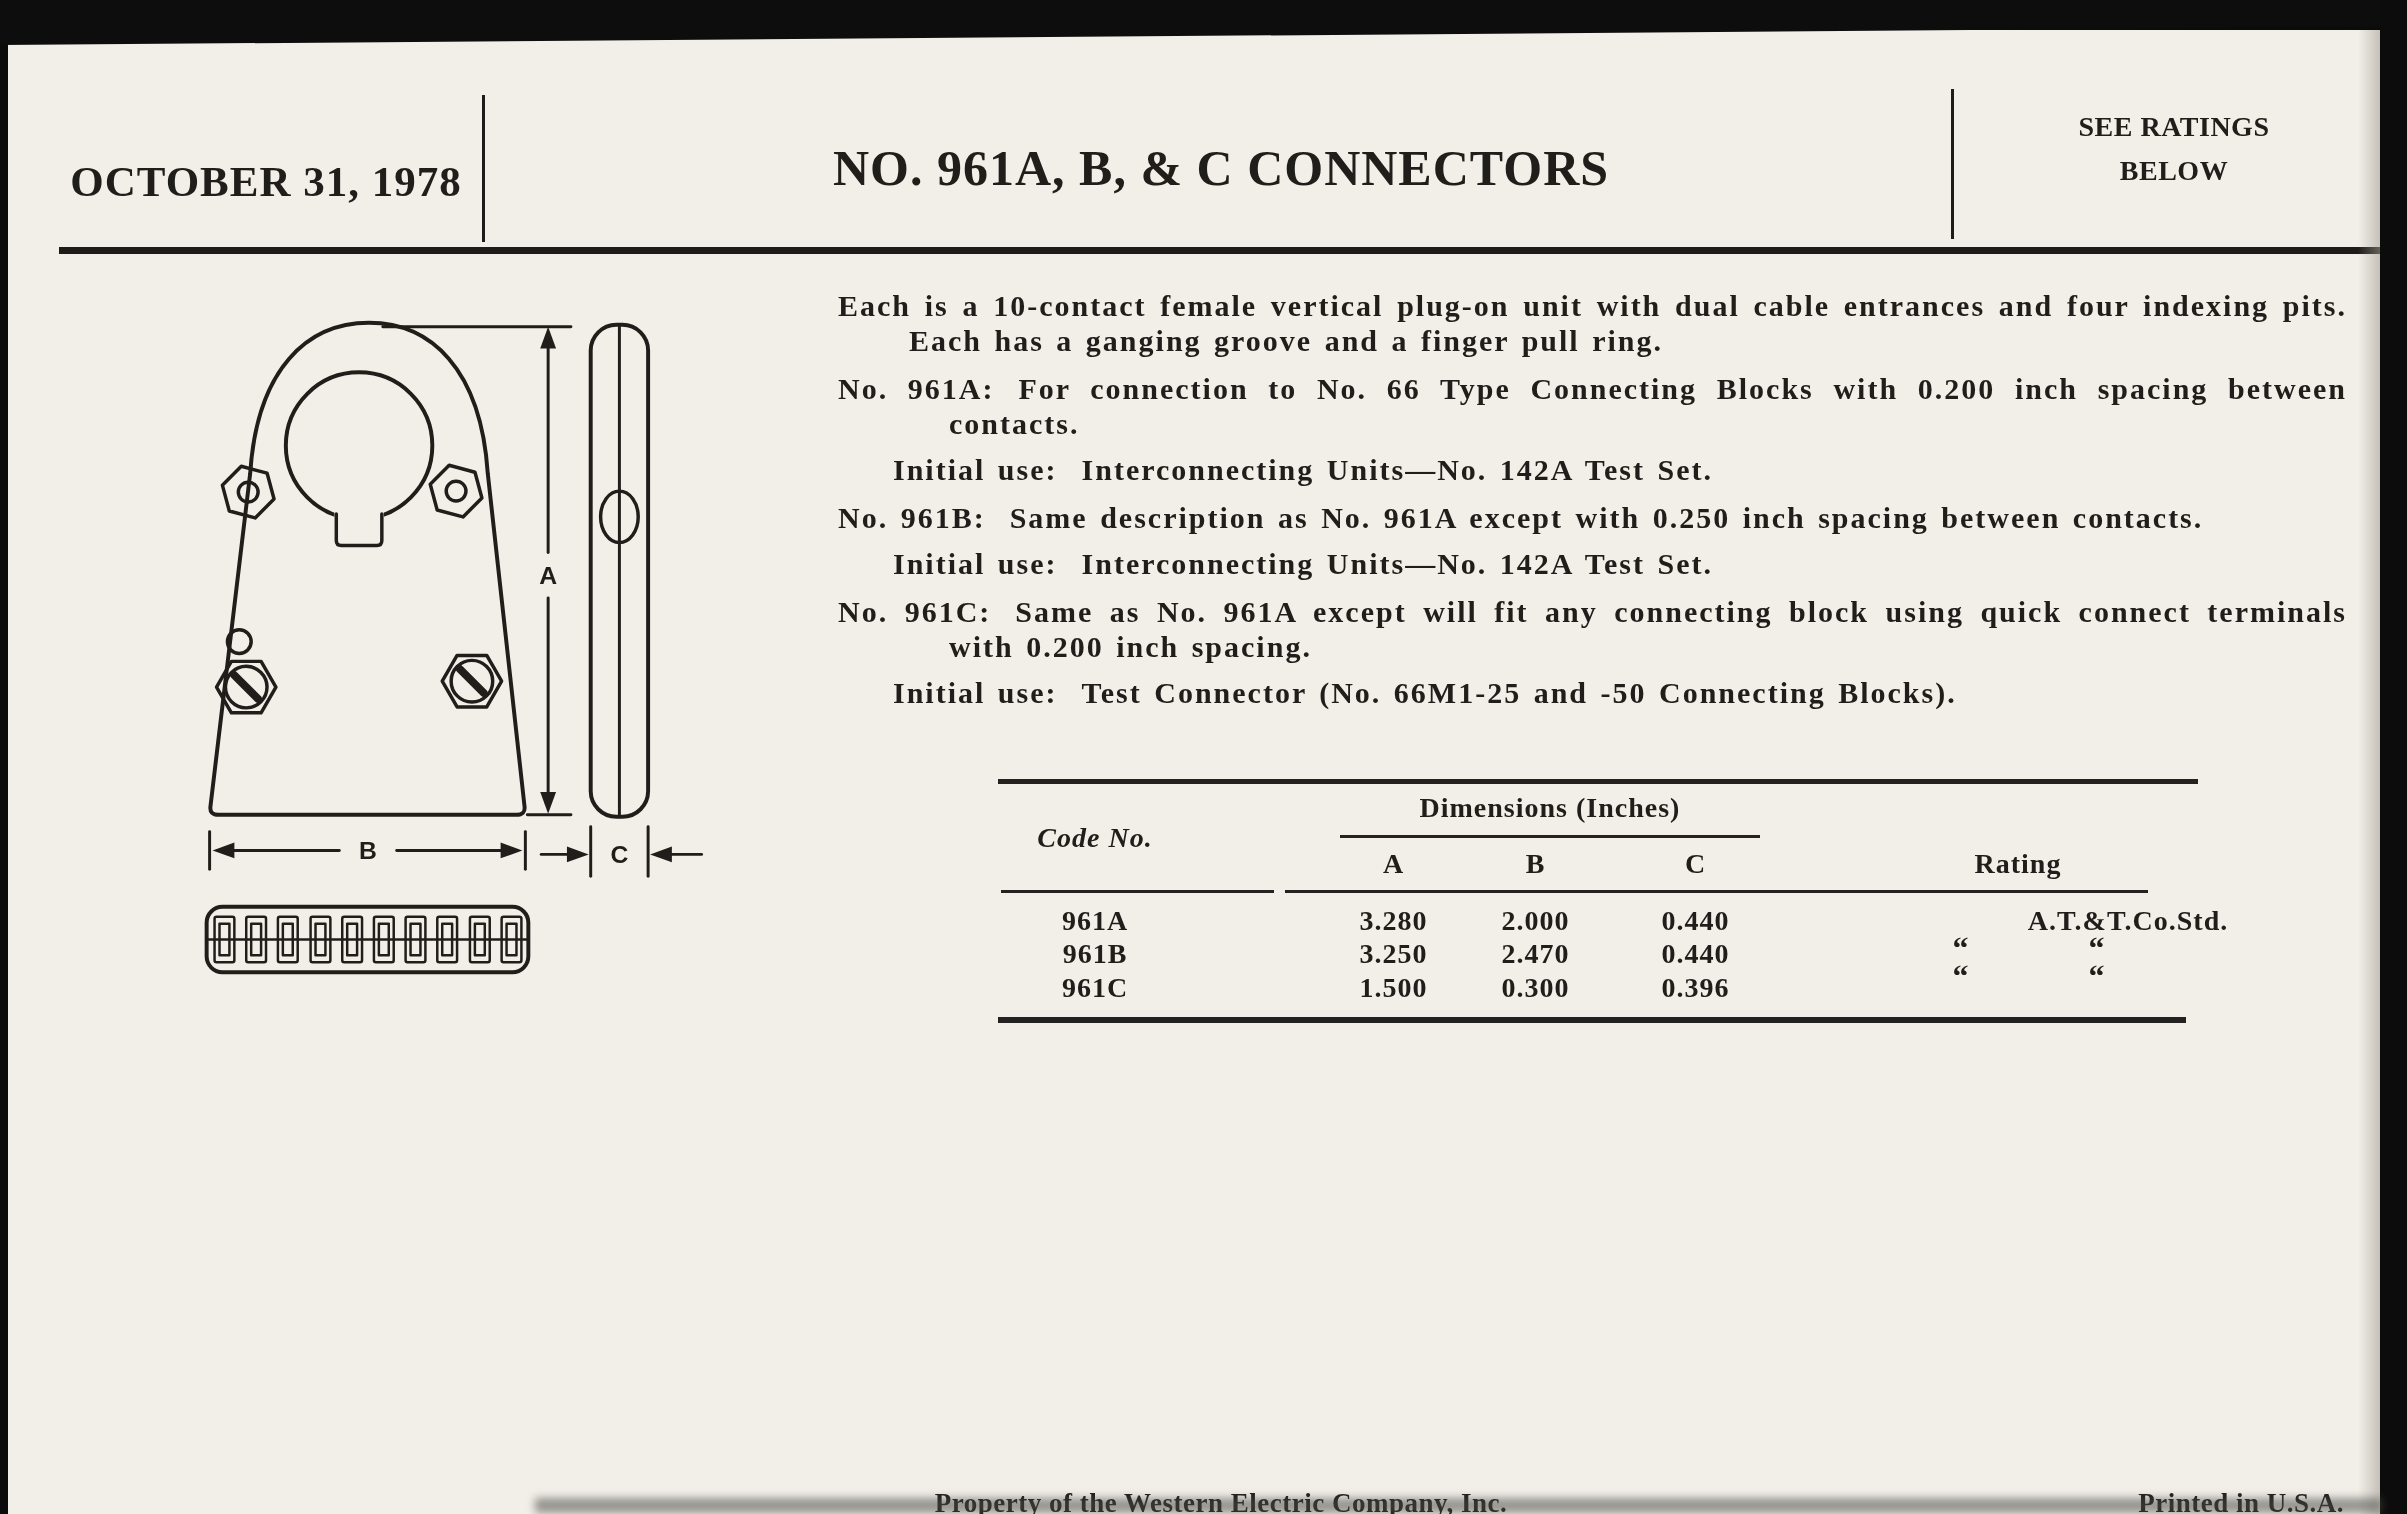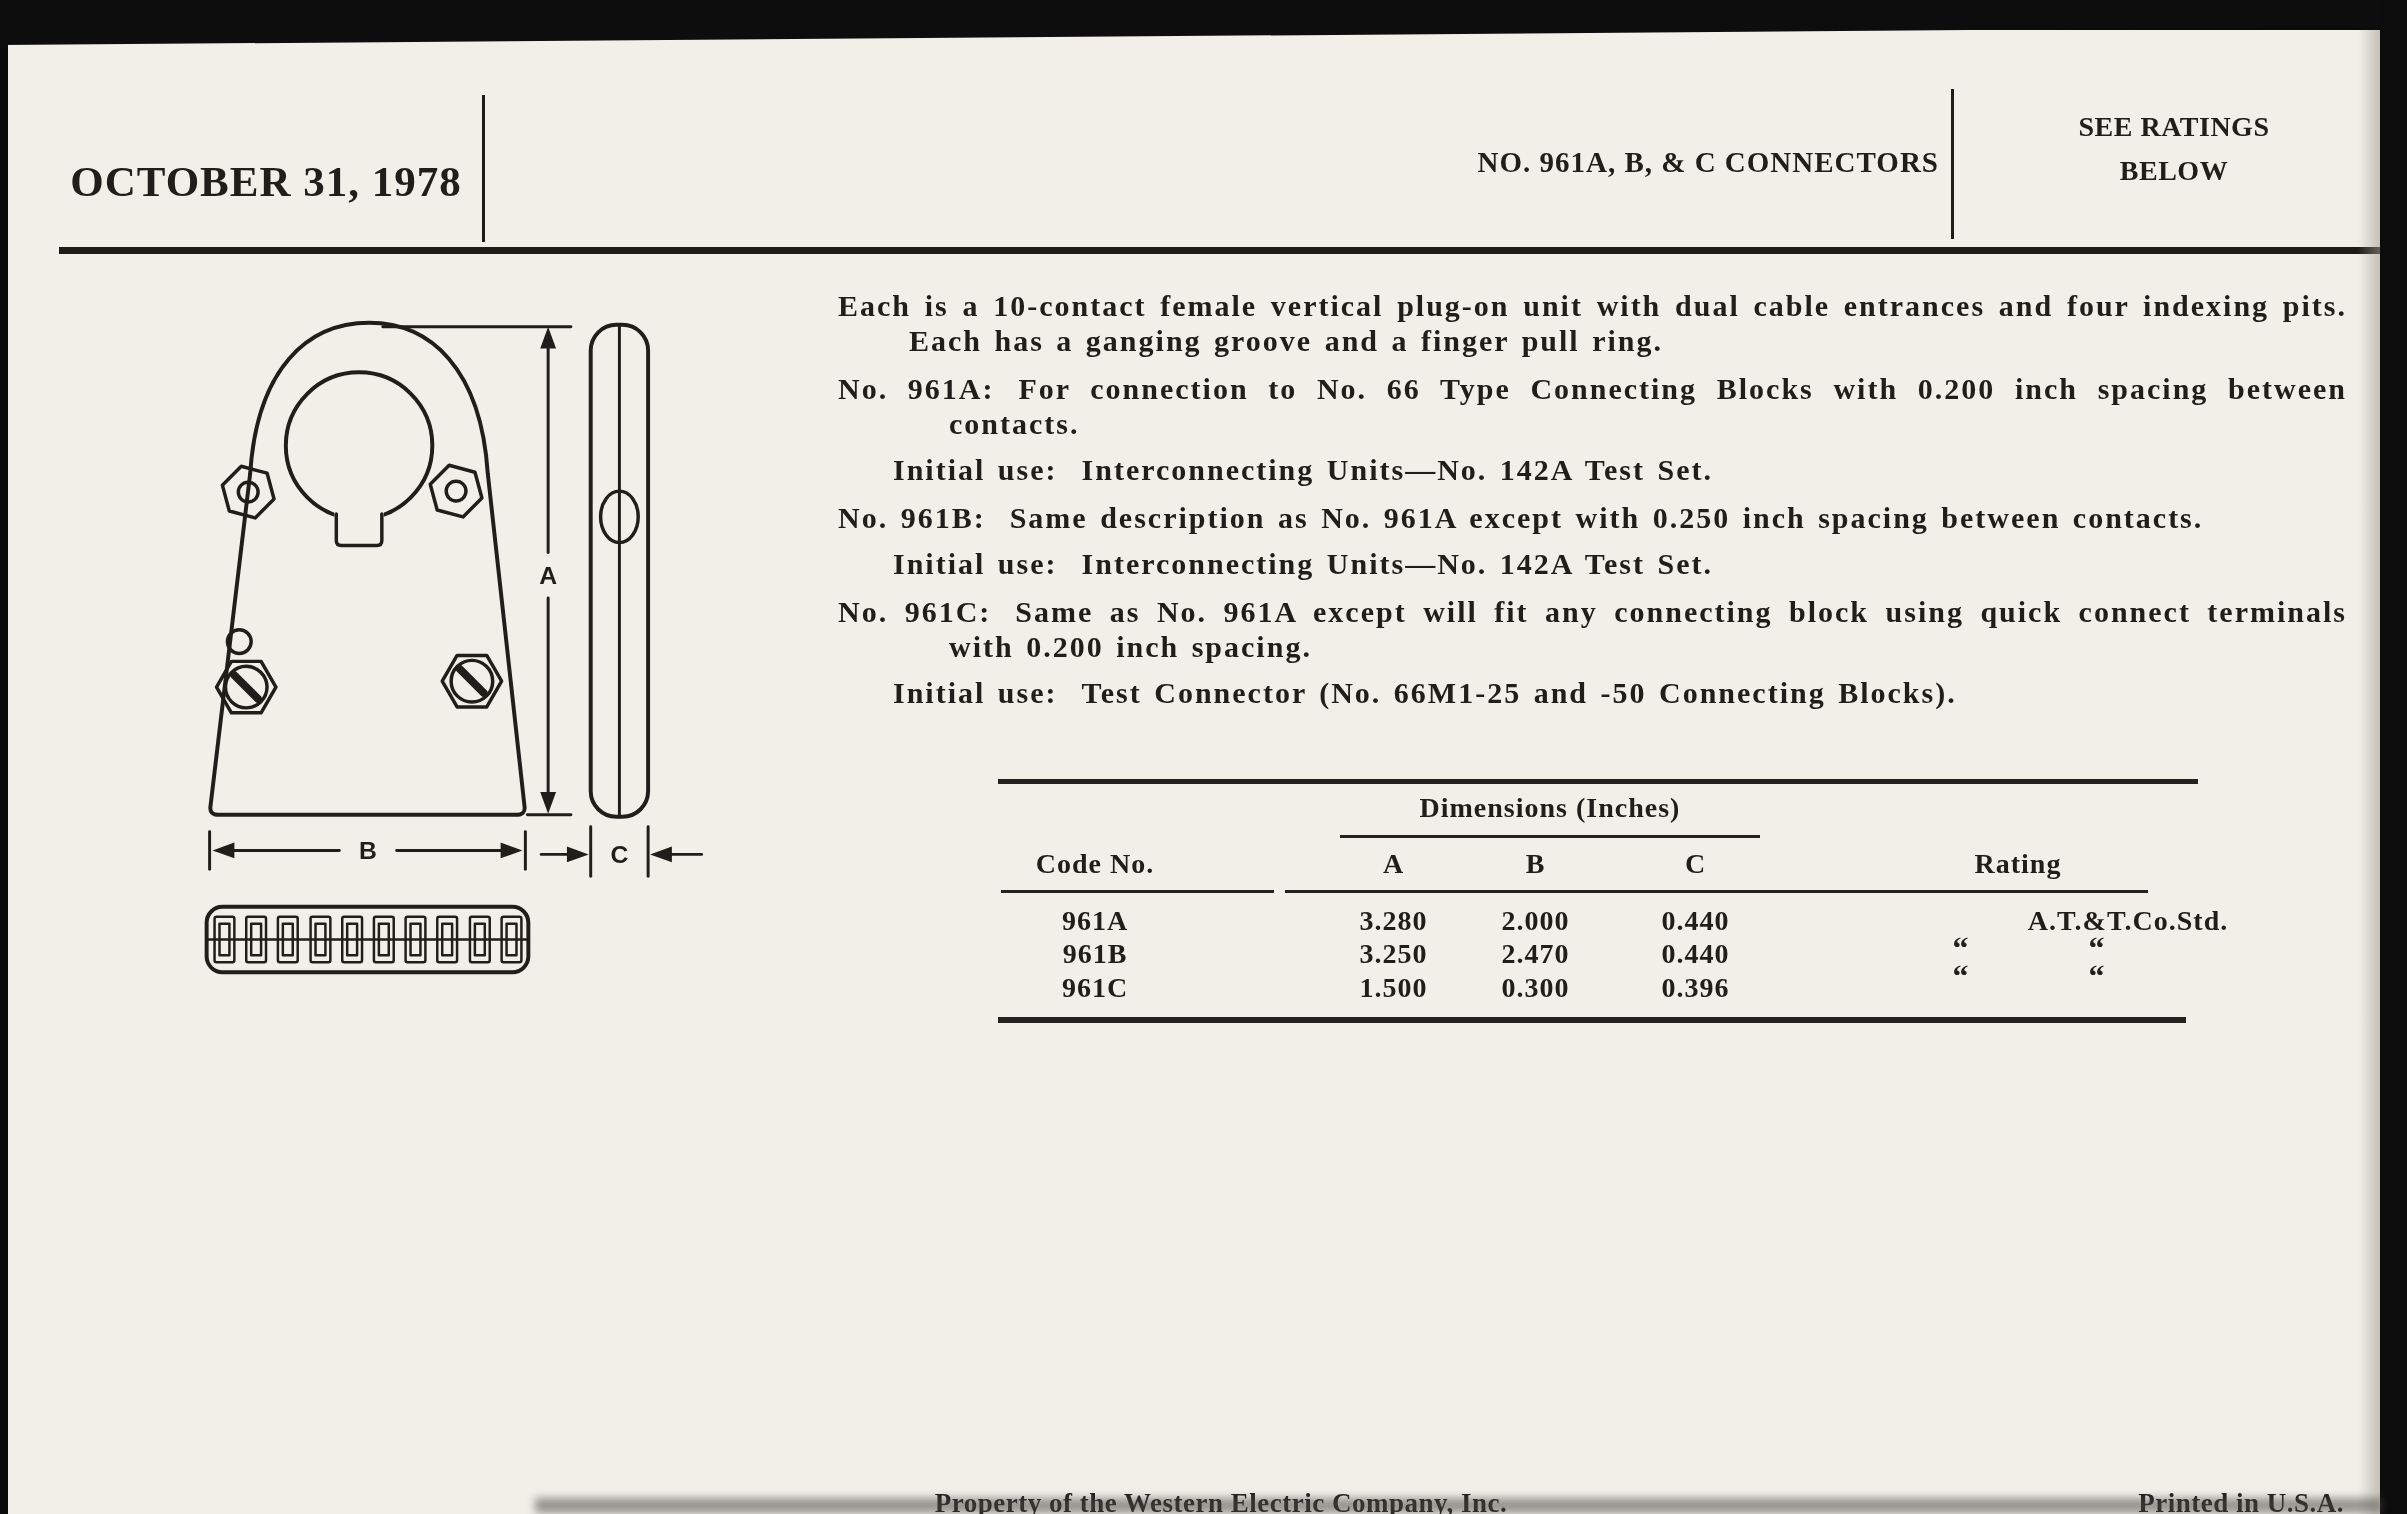--- a/index.html
+++ b/index.html
@@ -9,21 +9,21 @@
   #top-band{position:absolute;left:0;top:0;width:2408px;height:46px;background:#0d0d0d;
             clip-path:polygon(0 0,100% 0,100% 58%,0 98%);}
   #right-strip{position:absolute;left:2380px;top:0;width:28px;height:1515px;background:#0c0c0c;}
   #right-shade{position:absolute;left:2358px;top:30px;width:22px;height:1485px;
                background:linear-gradient(to right,rgba(185,180,170,0),rgba(160,155,145,.55));}
   #bottom-smudge{position:absolute;left:535px;top:1498px;width:1847px;height:15px;background:#4a4a46;
                  opacity:.55;filter:blur(4px);}
   
   #hdr-date{left:40px;top:127px;width:436px;text-align:center;font-size:43px;letter-spacing:1px;}
   #hdr-div1{left:474px;top:65px;width:3px;height:147px;background:#1d1c19;}
-  #hdr-title{left:495px;top:116px;width:1436px;text-align:right;font-size:29px;letter-spacing:1px;}
+  #hdr-title{left:495px;top:109px;width:1436px;text-align:center;font-size:50px;letter-spacing:1px;}
   #hdr-div2{left:1943px;top:59px;width:3px;height:150px;background:#1d1c19;}
   #hdr-ratings{left:1968px;top:75px;width:396px;text-align:center;font-size:28px;line-height:44px;letter-spacing:0.5px;}
   #hdr-rule{left:51px;top:217px;width:2331px;height:7px;background:#1d1c19;}
   
   #desc{left:830px;top:258px;width:1509px;font-size:30px;line-height:35px;
         letter-spacing:2px;word-spacing:3px;text-align:justify;}
   .hang72{padding-left:71px;text-indent:-71px;margin:0 0 13px 0;}
   .hang112{padding-left:111px;text-indent:-111px;margin:0 0 11px 0;}
   .init{margin:0 55px 13px 55px;text-align:left;}
   .plabel{margin-right:24px;}
@@ -57,21 +57,21 @@
     <p class="init"><span class="plabel">Initial use:</span><span>Interconnecting Units—No. 142A Test Set.</span></p>
     <p class="hang112"><span class="plabel">No. 961C:</span><span>Same as No. 961A except will fit any connecting block using quick connect terminals with 0.200 inch spacing.</span></p>
     <p class="init"><span class="plabel">Initial use:</span><span>Test Connector (No. 66M1-25 and -50 Connecting Blocks).</span></p>
   </div>
 
   <div>
     <div class="abs tline" style="left:990px;top:749px;width:1200px;height:5px;"></div>
     <div class="abs serif tcell" style="left:1332px;top:762px;width:420px;">Dimensions (Inches)</div>
     <div class="abs tline" style="left:1332px;top:805px;width:420px;height:3px;"></div>
 
-    <div class="abs serif tcell" style="left:993px;top:818px;width:188px;">Code No.</div>
+    <div class="abs serif tcell" style="left:993px;top:792px;width:188px;font-style:italic;">Code No.</div>
     <div class="abs serif tcell" style="left:1341px;top:818px;width:89px;">A</div>
     <div class="abs serif tcell" style="left:1483px;top:818px;width:89px;">B</div>
     <div class="abs serif tcell" style="left:1643px;top:818px;width:89px;">C</div>
     <div class="abs serif tcell" style="left:1886px;top:818px;width:248px;">Rating</div>
 
     <div class="abs tline" style="left:993px;top:860px;width:273px;height:3px;"></div>
     <div class="abs tline" style="left:1277px;top:860px;width:863px;height:3px;"></div>
 
     <div>
       <div class="abs serif tcell" style="left:993px;top:875px;width:188px;">961A</div>

